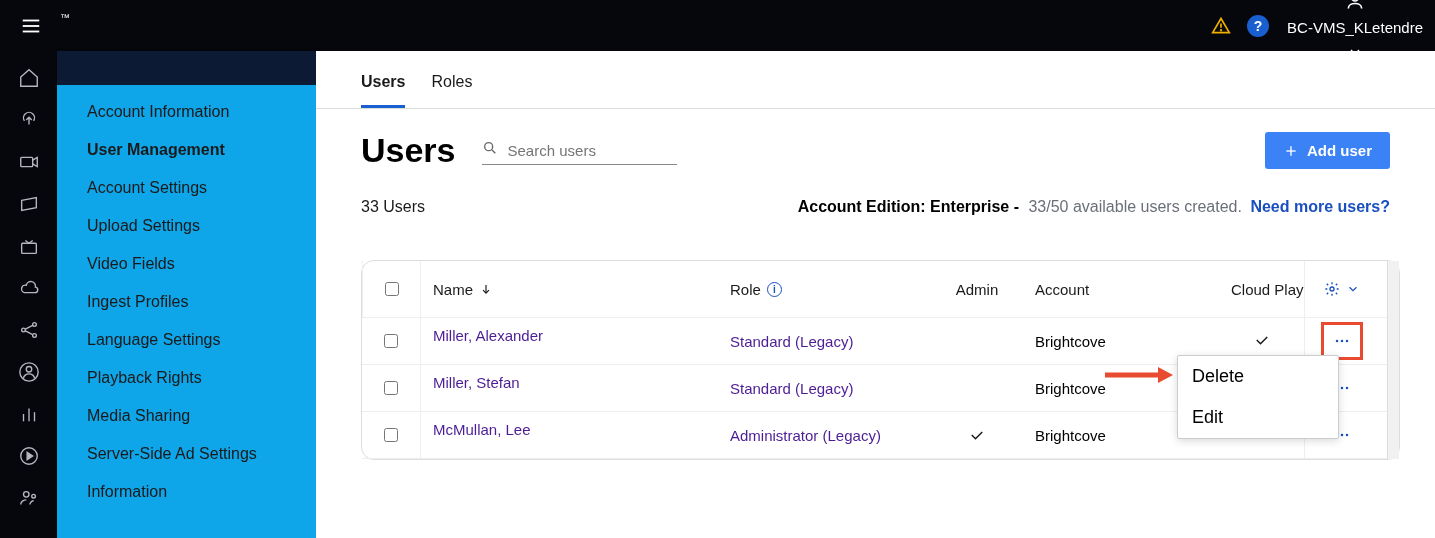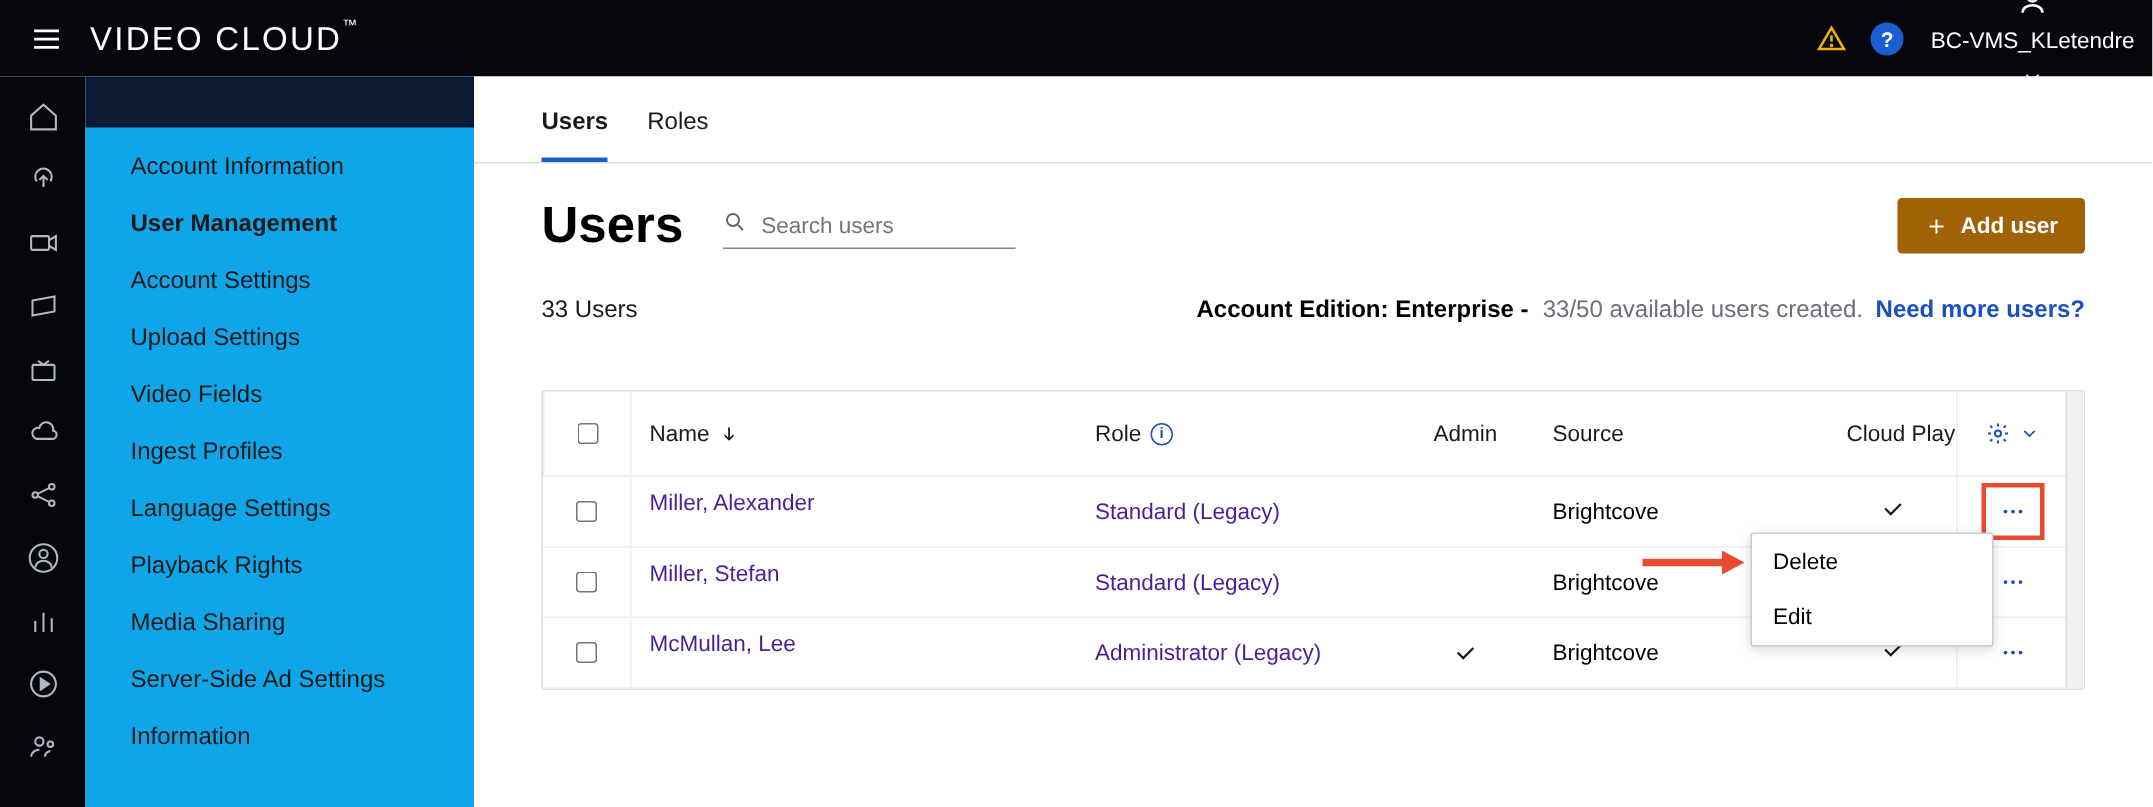--- a/index.html
+++ b/index.html
@@ -74,21 +74,21 @@
     display:flex;
     align-items:center;
     padding: 22px 45px 0 45px;
   }
   .page-title { font-size:34px; font-weight:800; margin-right: 26px; }
   .search-wrap { display:flex; align-items:center; border-bottom:1px solid #888; width:195px; padding:4px 0; }
   .search-wrap input { border:none; outline:none; font-size:15px; width:100%; background:transparent; }
   .search-wrap .sicon { color:#666; margin-right: 10px; }
   .add-btn {
     margin-left:auto;
-    background:#a16207;
+    background:#3b82f6;
     color:#fff;
     border:none;
     padding: 10px 18px;
     border-radius:3px;
     font-size:15px;
     font-weight:600;
     display:flex;
     align-items:center;
     gap:8px;
     cursor:pointer;
@@ -100,23 +100,23 @@
     font-size:16px;
     align-items:baseline;
   }
   .count-row .count { color:#1a1a1a; }
   .count-row .edition { margin-left:auto; }
   .count-row .edition b { font-weight:700; }
   .count-row .avail { color:#6b6f78; margin-left:5px; }
   .count-row .need { color:#1a4fc0; font-weight:600; cursor:pointer; margin-left:4px; }
 
   .table {
-    margin: 44px 45px 0 45px;
+    margin: 44px 35px 0 45px;
     border:1px solid #ddd;
-    border-radius:2px;
+    border-radius:13px;
     font-size:15px;
     position:relative;
   }
   .table-scroll-indicator {
     position:absolute;
     right:0; top:0; bottom:0; width:12px;
     background:#f1f1f1;
     border-left:1px solid #ddd;
   }
   .row { display:flex; align-items:center; border-bottom:1px solid #eee; min-height:47px; }
@@ -146,21 +146,21 @@
     position:absolute;
     right: 60px;
     top: 94px;
     width:162px;
     background:#fff;
     border:1px solid #ccc;
     border-radius:2px;
     box-shadow:0 2px 8px rgba(0,0,0,0.15);
     z-index:10;
   }
-  .dropdown-item { padding:10px 14px; font-size:15px; cursor:pointer; }
+  .dropdown-item { padding:10px 14px; font-size:18px; cursor:pointer; }
 
   .red-arrow {
     position:absolute;
     top: 104px;
     right: 226px;
     z-index:11;
   }
 
   .gear-col { display:flex; gap:6px; color:#1a4fc0; cursor:pointer; align-items:center; }
 </style>
@@ -168,21 +168,20 @@
 <body>
 
 <div class="header">
   <div class="hamburger">
     <svg viewBox="0 0 24 24" width="22" height="22" stroke="#fff" stroke-width="2">
         <line x1="3" y1="6" x2="21" y2="6"></line>
         <line x1="3" y1="12" x2="21" y2="12"></line>
         <line x1="3" y1="18" x2="21" y2="18"></line>
       </svg>
   </div>
-  <div class="logo">VIDEO CLOUD</div>
   <div style="font-size:10px; align-self:flex-start; margin-top:12px;">™</div>
   <div class="header-spacer"></div>
   <div class="header-icon">
     <svg viewBox="0 0 24 24" width="20" height="20" fill="none" stroke="#f0b000" stroke-width="2">
         <path d="M12 3 L22 20 L2 20 Z"></path>
         <line x1="12" y1="9" x2="12" y2="14"></line>
         <circle cx="12" cy="17" r="0.5" fill="#f0b000"></circle>
       </svg>
   </div>
   <div class="header-icon">
@@ -317,21 +316,21 @@
               <polyline points="7 14 12 19 17 14"></polyline>
             </svg>
         </div>
         <div class="col-role hdr-role">
           <span>Role</span>
           <span class="info-icon">i</span>
         </div>
         <div class="col-admin">
             <span>Admin</span>
           </div>
-        <div class="col-source"><span>Source</span></div>
+        <div class="col-source"><span>Account</span></div>
         <div class="col-playout"><span>Cloud Playou</span></div>
         <div class="col-actions">
           <div class="gear-col">
             <svg viewBox="0 0 24 24" width="16" height="16" fill="none" stroke="#1a4fc0" stroke-width="2">
                 <circle cx="12" cy="12" r="3"></circle>
                 <path d="M12 2v3M12 19v3M4.2 4.2l2.1 2.1M17.7 17.7l2.1 2.1M2 12h3M19 12h3M4.2 19.8l2.1-2.1M17.7 6.3l2.1-2.1"></path>
               </svg>
             <svg viewBox="0 0 24 24" width="14" height="14" fill="none" stroke="#1a4fc0" stroke-width="2">
                 <polyline points="6 9 12 15 18 9"></polyline>
               </svg>

